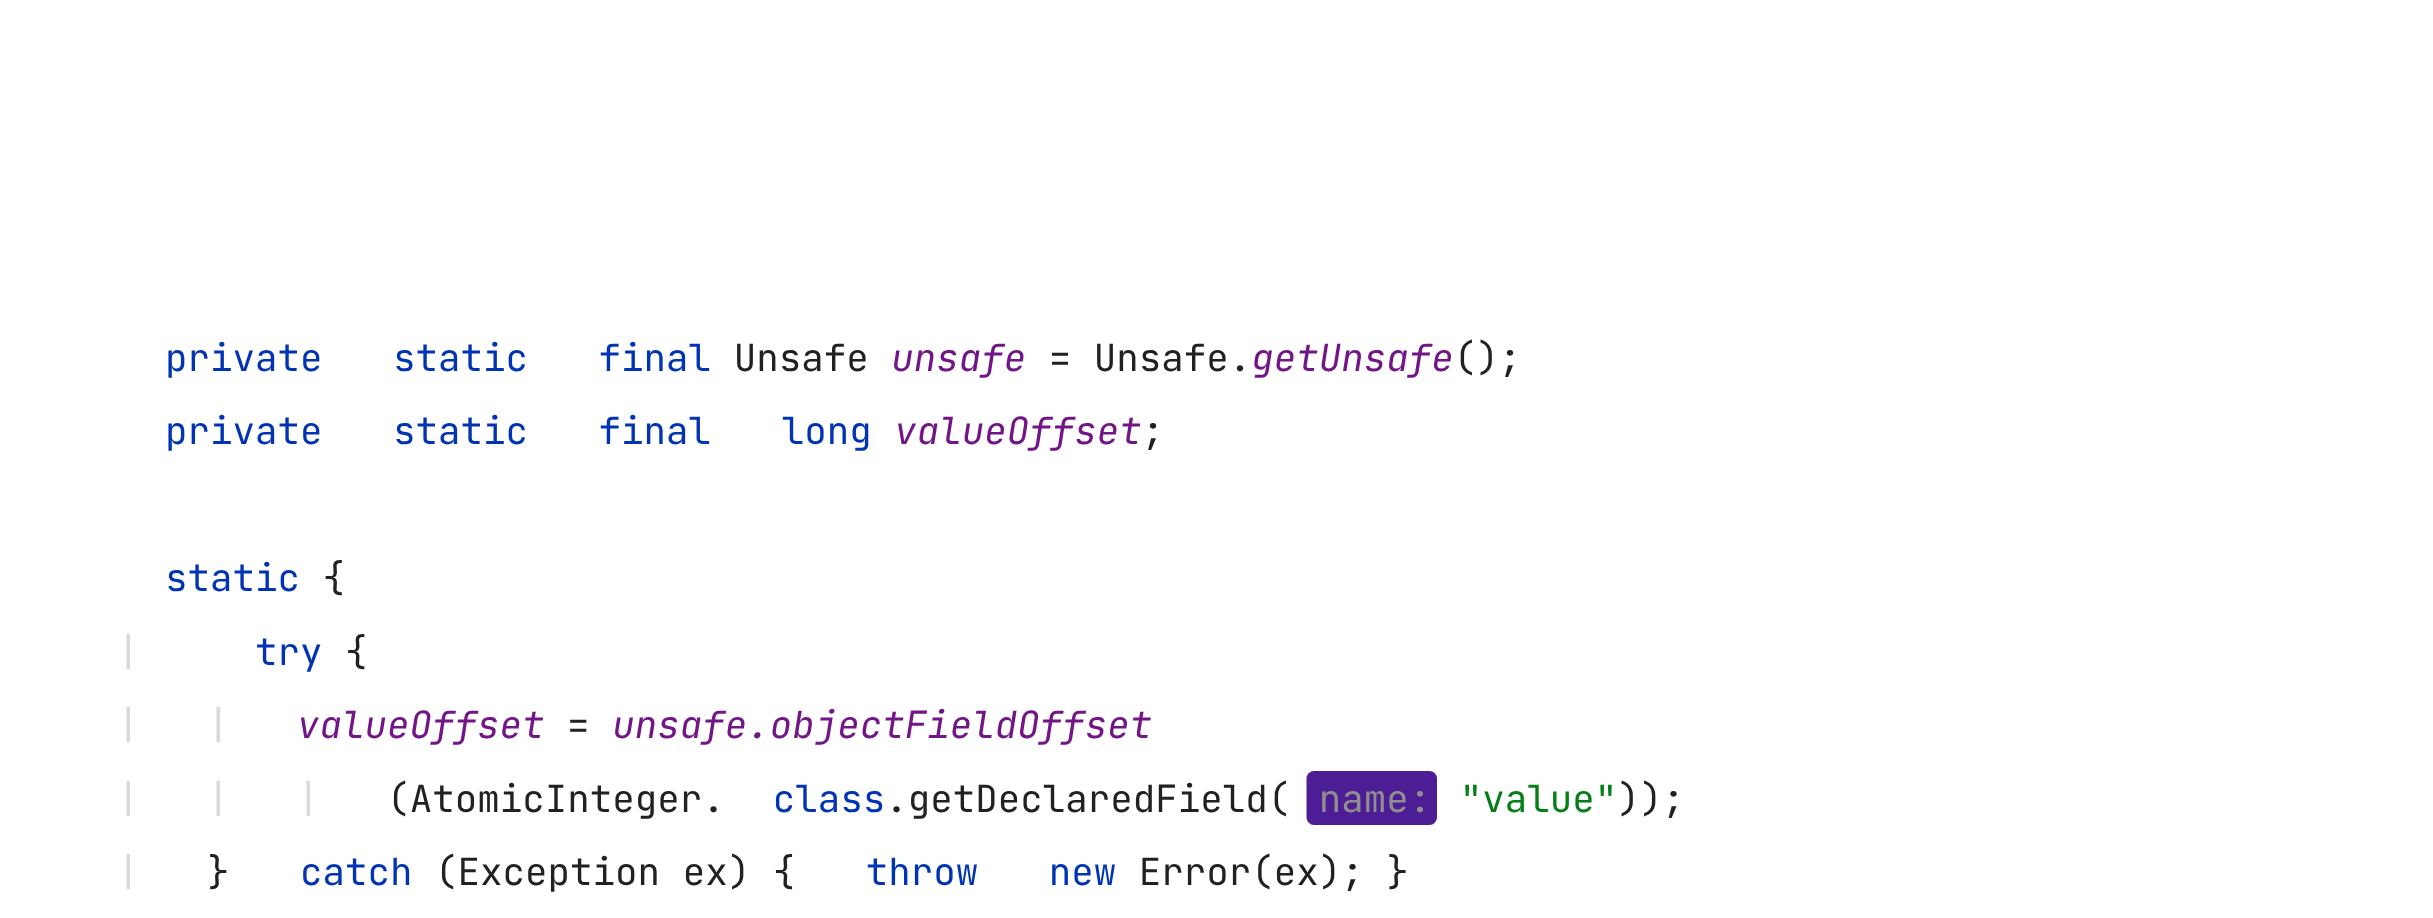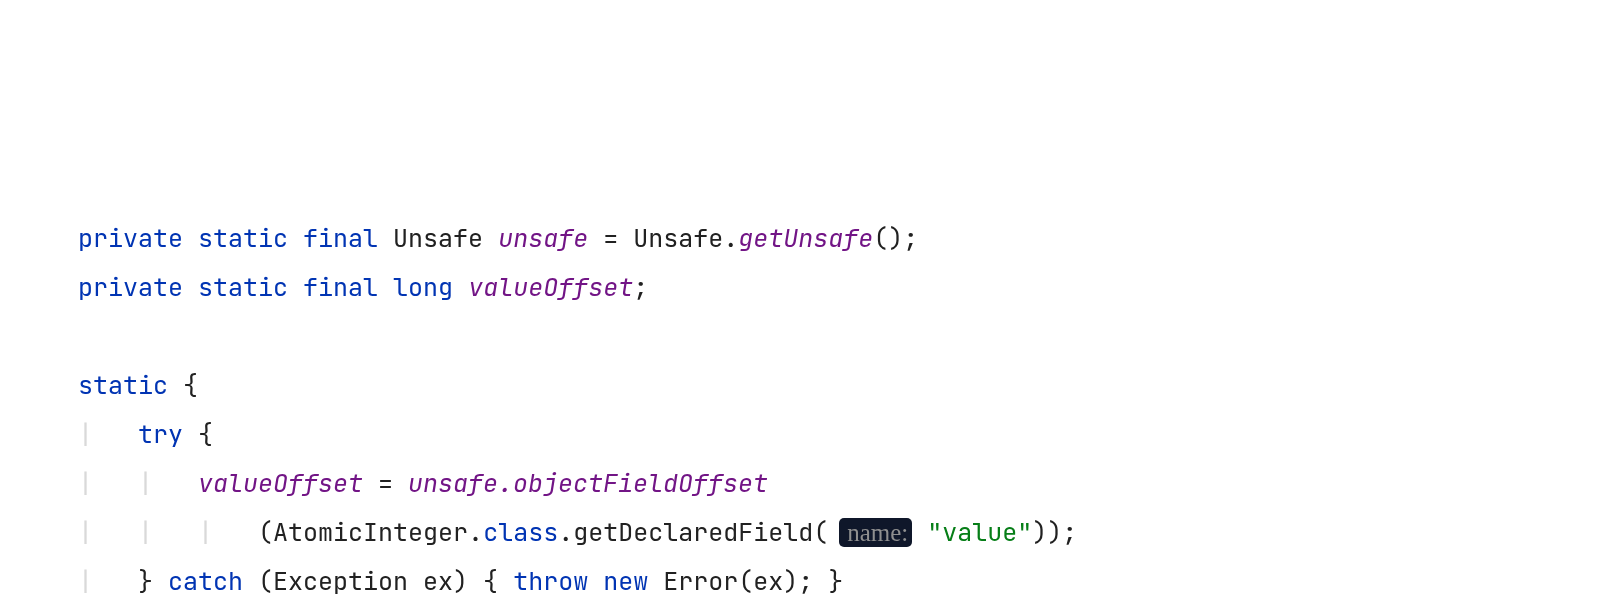--- a/index.html
+++ b/index.html
@@ -4,31 +4,30 @@
 <style>
   html,body{margin:0;padding:0;background:#fff;}
   body{
     font-family:"JetBrains Mono","Fira Code",Menlo,Consolas,monospace;
     font-size:25px;
     line-height:1.96;
     color:#212121;
     padding:18px 0 18px 78px;
     white-space:pre;
   }
-  .kw{color:#0134b3;}
+  .kw{color:#0134b3;margin-left:32px;}
   .field{color:#721586;font-style:italic;}
   .ident{color:#212121;}
   .str{color:#067e17;}
   .hint{
     color:#8f8f8f;
-    background:#0f172a;
+    background:#4c1d95;
     border-radius:5px;
     padding:1px 4px 1px 8px;
     margin-left:-4px;
-    font-family:Liberation Serif, serif;
   }
   .guide{color:#d9d9d9;}
   .line{display:block;}
 </style>
 </head>
 <body>
 
 
 
 <div class="line"><span class="kw">private</span> <span class="kw">static</span> <span class="kw">final</span> <span class="ident">Unsafe</span> <span class="field">unsafe</span> = <span class="ident">Unsafe</span>.<span class="field">getUnsafe</span>();</div><div class="line"><span class="kw">private</span> <span class="kw">static</span> <span class="kw">final</span> <span class="kw">long</span> <span class="field">valueOffset</span>;</div><div class="line"> </div><div class="line"><span class="kw">static</span> {</div><div class="line"><span class="guide">|</span>   <span class="kw">try</span> {</div><div class="line"><span class="guide">|</span>   <span class="guide">|</span>   <span class="field">valueOffset</span> = <span class="field">unsafe.objectFieldOffset</span></div><div class="line"><span class="guide">|</span>   <span class="guide">|</span>   <span class="guide">|</span>   (<span class="ident">AtomicInteger</span>.<span class="kw">class</span>.<span class="ident">getDeclaredField</span>( <span class="hint">name:</span> <span class="str">"value"</span>));</div><div class="line"><span class="guide">|</span>   } <span class="kw">catch</span> (<span class="ident">Exception</span> <span class="ident">ex</span>) { <span class="kw">throw</span> <span class="kw">new</span> <span class="ident">Error</span>(<span class="ident">ex</span>); }</div><div class="line">}</div>

